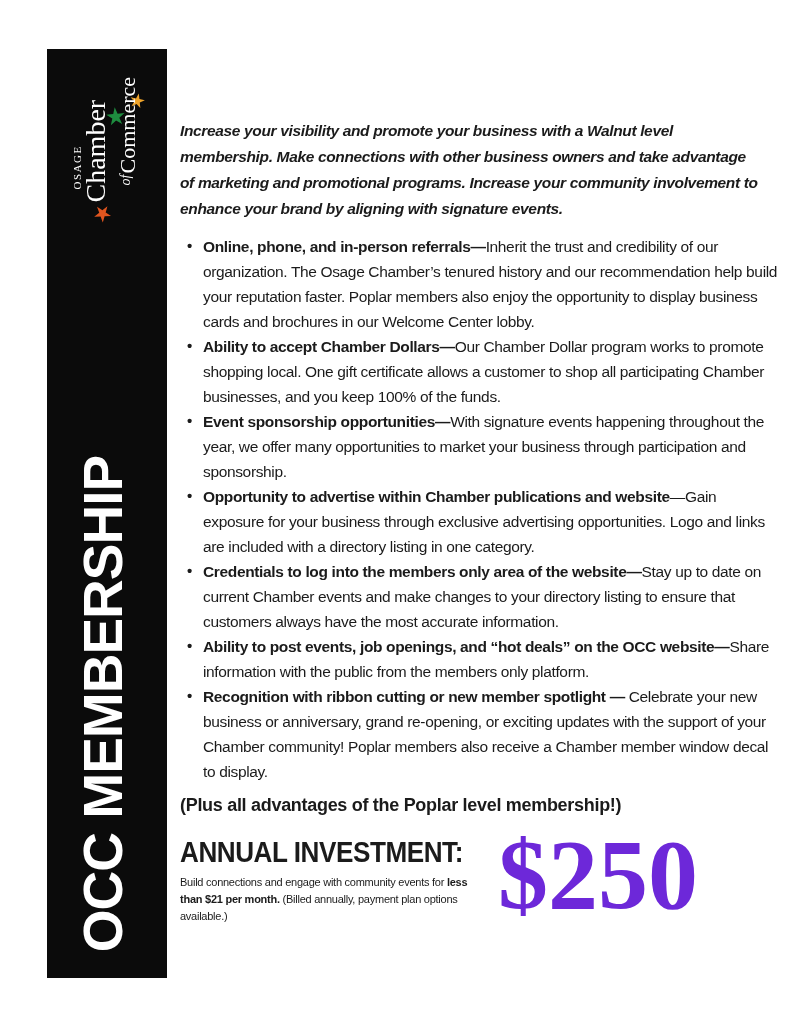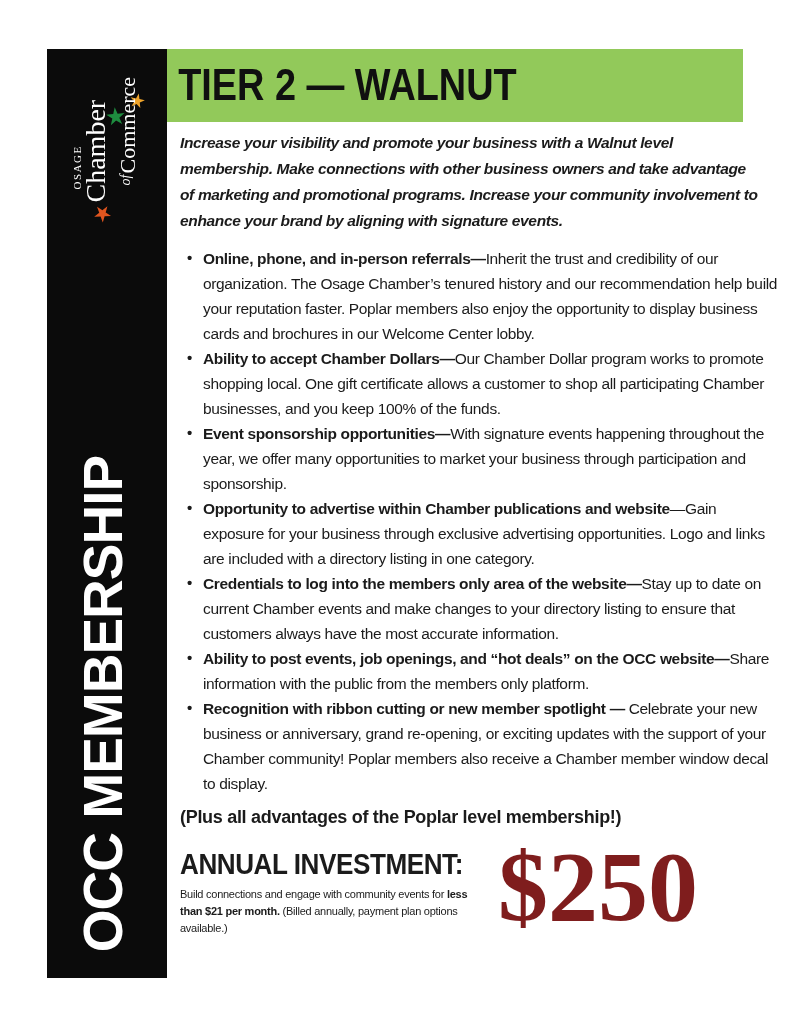--- a/index.html
+++ b/index.html
@@ -44,21 +44,21 @@
     position:absolute; left:167px; top:49px; width:576px; height:73px;
     background:#92c95a;
   }
   .banner-title {
     padding-left:13px; line-height:71px; white-space:nowrap;
     font-weight:bold; font-size:44px; color:#101010;
     transform:scaleX(0.86); transform-origin:left center;
   }
 
   
-  .main { position:absolute; left:180px; top:130px; width:600px; }
+  .main { position:absolute; left:180px; top:118px; width:600px; }
 
   .intro {
     margin:0; width:578px;
     font-weight:bold; font-style:italic;
     font-size:15.5px; line-height:26px; letter-spacing:-0.35px;
   }
 
   .benefits {
     list-style:none; margin:12px 12px 0 0; padding:0; width:600px;
     font-size:15.5px; line-height:25px; letter-spacing:-0.35px;
@@ -75,44 +75,41 @@
   .investment { display:flex; align-items:flex-start; margin-top:20px; }
   .invest-left { flex:0 0 auto; width:308px; }
   .invest-heading {
     font-weight:bold; font-size:29px; letter-spacing:-0.5px; white-space:nowrap;
     transform:scaleX(0.9); transform-origin:left center;
   }
   .invest-desc { margin:5px 0 0 0; width:302px; font-size:11px; line-height:17px; letter-spacing:-0.25px; }
   .price {
     font-family:"Liberation Serif", serif; font-weight:bold;
     font-size:100px; line-height:90px; margin-left:10px; margin-top:-6px;
-    color:#7f1d1d; white-space:nowrap;
+    color:#6d28d9; white-space:nowrap;
   }
 </style>
 </head>
 <body>
 
 <div class="page">
 
   <div class="sidebar">
     <div class="logo">
       <span class="leaf leaf-red">★</span>
       <span class="leaf leaf-green">★</span>
       <span class="leaf leaf-yellow">★</span>
       <span class="osage">OSAGE</span>
       <span class="chamber">Chamber</span>
       <span class="of">of</span>
       <span class="commerce">Commerce</span>
     </div>
     <div class="occ-title">OCC MEMBERSHIP</div>
   </div>
 
-  <div class="banner">
-    <div class="banner-title">TIER 2 — WALNUT</div>
-  </div>
 
   <div class="main">
 
     <p class="intro">Increase your visibility and promote your business with a Walnut level membership. Make connections with other business owners and take advantage of marketing and promotional programs. Increase your community involvement to enhance your brand by aligning with signature events.</p>
 
     <ul class="benefits">
       <li><b>Online, phone, and in-person referrals—</b><span>Inherit the trust and credibility of our organization. The Osage Chamber’s tenured history and our recommendation help build your reputation faster. Poplar members also enjoy the opportunity to display business cards and brochures in our Welcome Center lobby.</span></li>
       <li><b>Ability to accept Chamber Dollars—</b><span>Our Chamber Dollar program works to promote shopping local. One gift certificate allows a customer to shop all participating Chamber businesses, and you keep 100% of the funds.</span></li>
       <li><b>Event sponsorship opportunities—</b><span>With signature events happening throughout the year, we offer many opportunities to market your business through participation and sponsorship.</span></li>
       <li><b>Opportunity to advertise within Chamber publications and website</b><span>—Gain exposure for your business through exclusive advertising opportunities. Logo and links are included with a directory listing in one category.</span></li>

